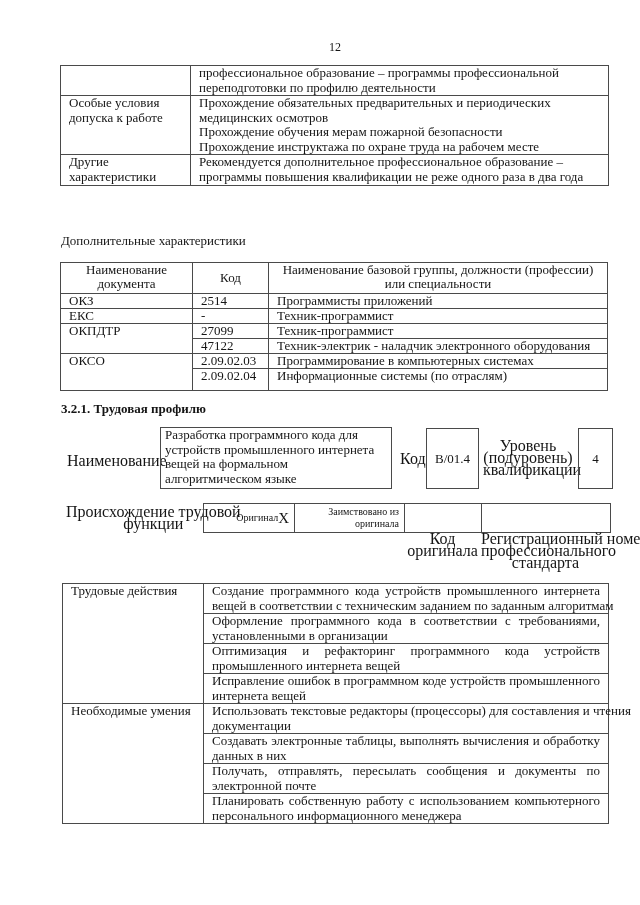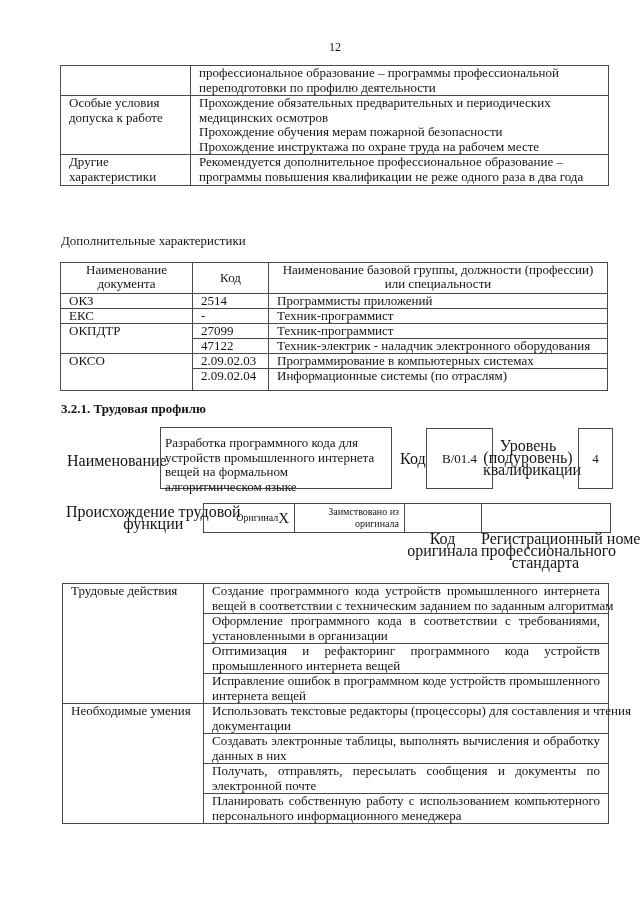--- a/index.html
+++ b/index.html
@@ -118,30 +118,30 @@
     <td>2.09.02.04</td>
     <td>Информационные системы (по отраслям)</td>
   </tr>
 </tbody>
   </table>
 
 <div class="abs" style="left:61px; top:401px; font-weight:bold;">3.2.1. Трудовая профилю</div>
 
 <div class="abs small" style="left:67px; top:455px;">Наименование</div>
 
-<div class="box" style="left:160px; top:427px; width:232px; height:62px; padding:8px 4px; line-height:14.5px;">
+<div class="box" style="left:160px; top:427px; width:232px; height:62px; padding:0 4px; line-height:14.5px;">
   <div class="ln">Разработка программного кода для</div>
   <div class="ln">устройств промышленного интернета</div>
   <div class="ln">вещей на формальном</div>
   <div class="ln">алгоритмическом языке</div>
 </div>
 
 <div class="abs small" style="left:400px; top:453px;">Код</div>
 
-<div class="box" style="left:426px; top:428px; width:67px; height:61px; display:flex; align-items:center; justify-content:center;">
+<div class="box" style="left:426px; top:428px; width:53px; height:61px; display:flex; align-items:center; justify-content:center;">
   <span>B/01.4</span>
 </div>
 
 <div class="abs small center" style="left:483px; top:440px; width:90px;">
   <div class="ln">Уровень</div>
   <div class="ln">(подуровень)</div>
   <div class="ln">квалификации</div>
 </div>
 
 <div class="box" style="left:578px; top:428px; width:35px; height:61px; display:flex; align-items:center; justify-content:center;">

